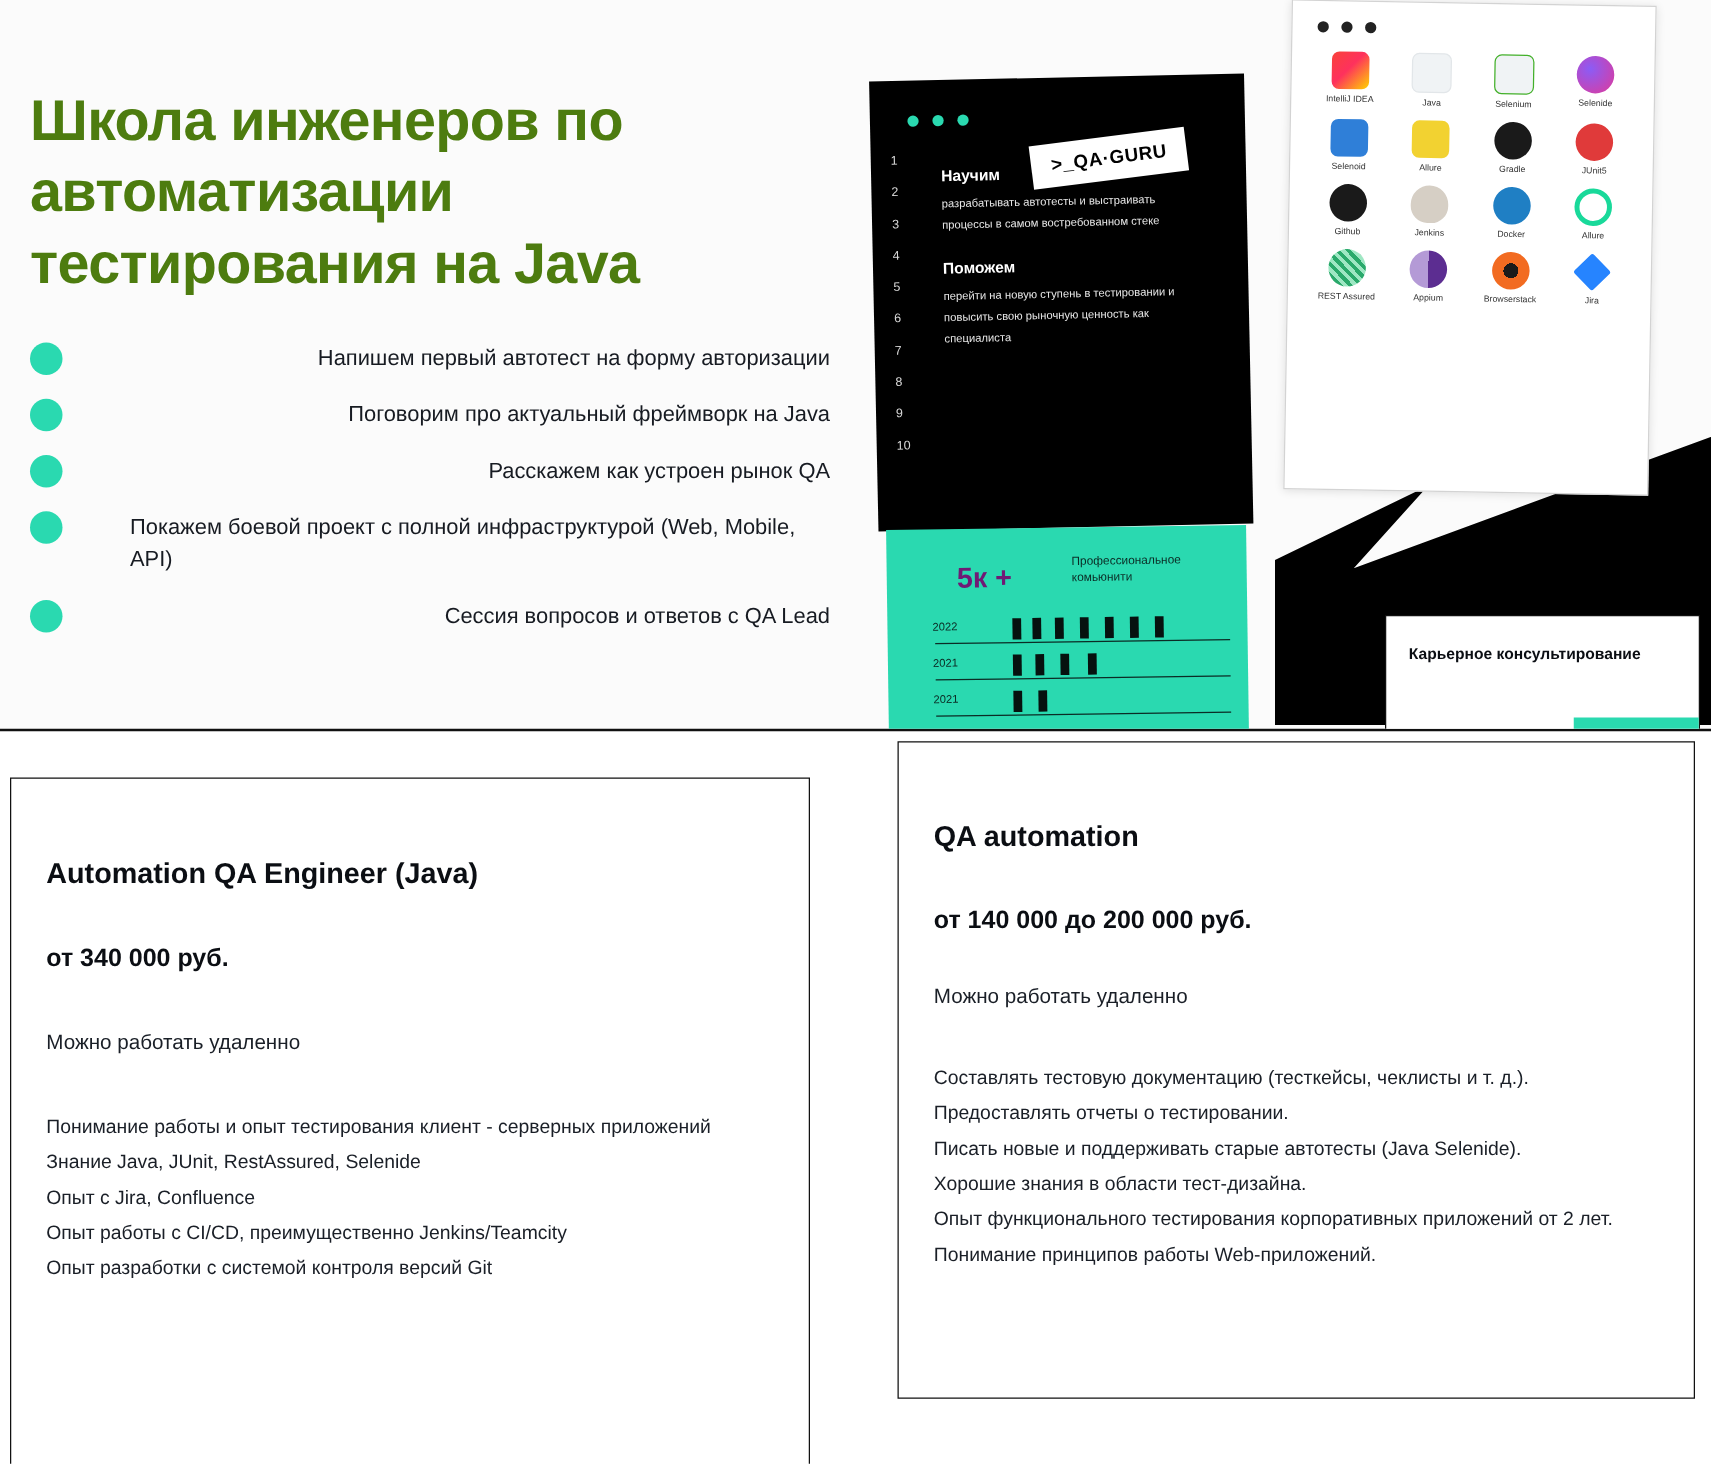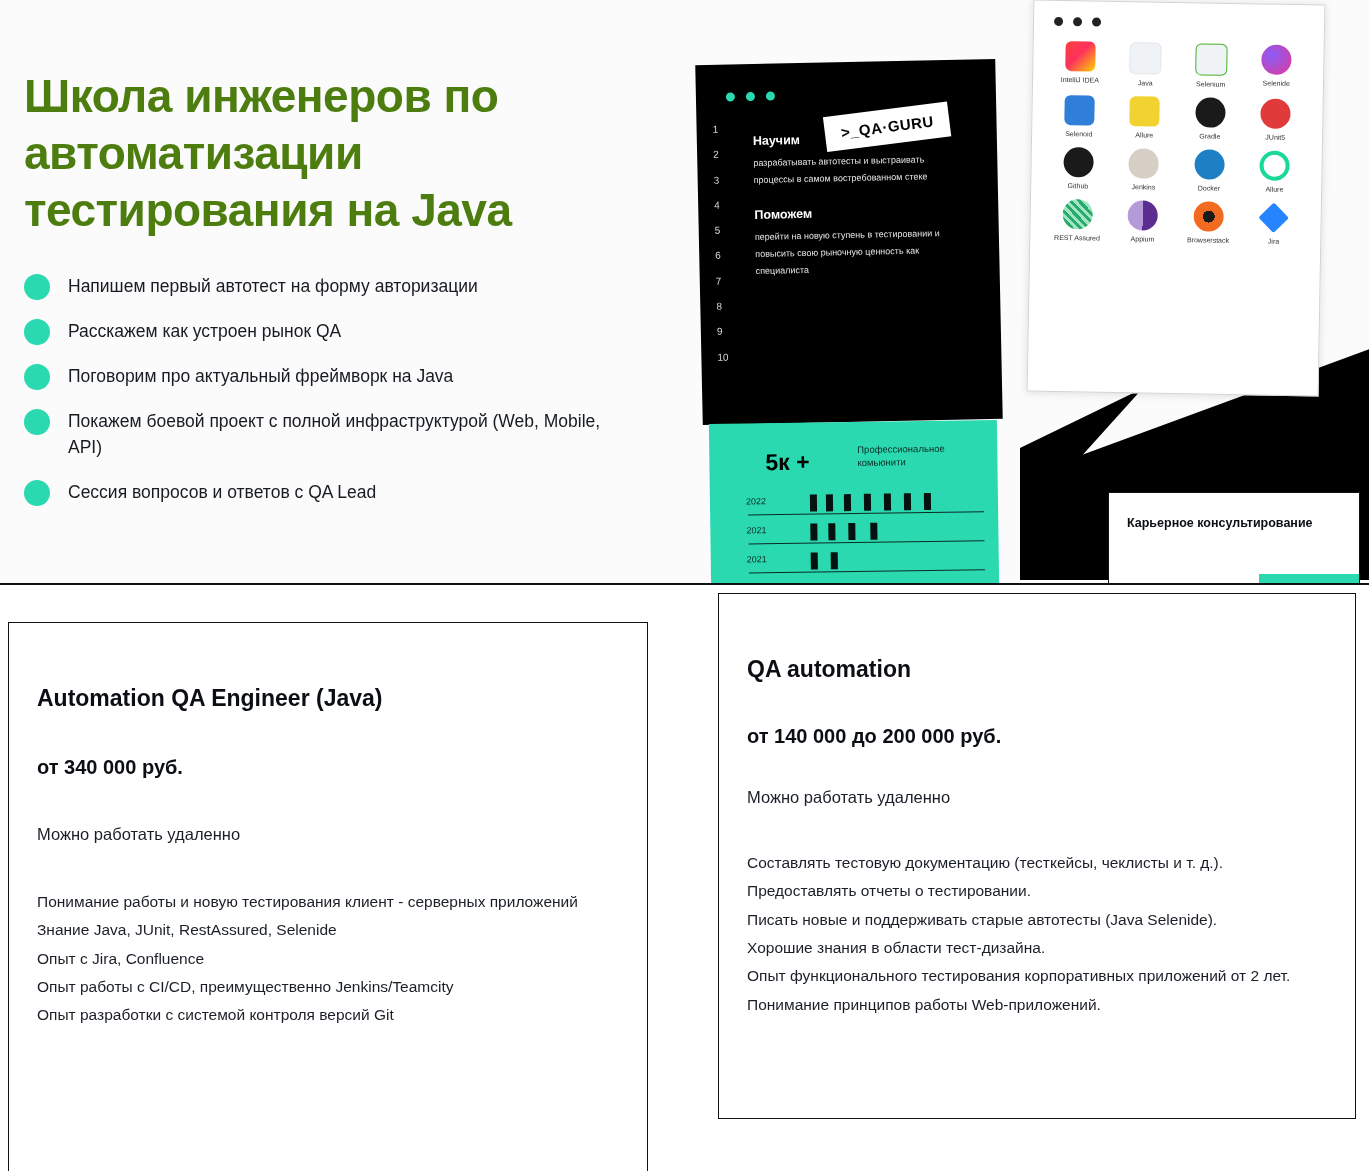--- a/index.html
+++ b/index.html
@@ -41,20 +41,21 @@
   }
   .bullets {
     list-style: none;
     margin: 0;
     padding: 0;
   }
   .bullets li {
     display: flex;
     align-items: flex-start;
     margin-bottom: 18px;
+    justify-content: space-between;
   }
   .dot {
     flex: 0 0 auto;
     width: 26px;
     height: 26px;
     border-radius: 50%;
     background: #2ad9b0;
     margin-right: 18px;
     margin-top: 1px;
   }
@@ -190,21 +191,21 @@
     left: 20px;
     top: 422px;
     width: 288px;
     height: 165px;
     background: #2ad9b0;
     transform: rotate(-0.8deg);
     overflow: hidden;
   }
   .comm-num {
     position: absolute; left: 56px; top: 26px;
-    font-size: 23px; font-weight: bold; color: #000000;
+    font-size: 23px; font-weight: bold; color: #701a75;
   }
   .comm-cap {
     position: absolute; left: 148px; top: 22px;
     font-size: 9.5px; line-height: 1.35; color: #0b2c25; width: 130px;
   }
   .comm-row {
     position: absolute; left: 38px; width: 236px;
     border-bottom: 1px solid #0b2c25; height: 29px;
     font-size: 9px; color: #0b2c25;
   }
@@ -281,25 +282,25 @@
 
   <div class="hero-left">
     <h1 class="hero-title">Школа инженеров по автоматизации тестирования на Java</h1>
     <ul class="bullets">
       <li>
         <span class="dot"></span>
         <span class="bullet-text">Напишем первый автотест на форму авторизации</span>
       </li>
       <li>
         <span class="dot"></span>
-        <span class="bullet-text">Расскажем как устроен рынок QA</span>
+        <span class="bullet-text">Поговорим про актуальный фреймворк на Java</span>
       </li>
       <li>
         <span class="dot"></span>
-        <span class="bullet-text">Поговорим про актуальный фреймворк на Java</span>
+        <span class="bullet-text">Расскажем как устроен рынок QA</span>
       </li>
       <li>
         <span class="dot"></span>
         <span class="bullet-text">Покажем боевой проект с полной инфраструктурой (Web, Mobile, API)</span>
       </li>
       <li>
         <span class="dot"></span>
         <span class="bullet-text">Сессия вопросов и ответов с QA Lead</span>
       </li>
     </ul>
@@ -448,21 +449,21 @@
   </div>
 </section>
 
 <section class="cards">
 
   <article class="card left">
     <h2>Automation QA Engineer (Java)</h2>
     <div class="salary">от 340 000 руб.</div>
     <div class="remote">Можно работать удаленно</div>
     <div class="reqs">
-      <div>Понимание работы и новую тестирования клиент - серверных приложений</div>
+      <div>Понимание работы и опыт тестирования клиент - серверных приложений</div>
       <div>Знание Java, JUnit, RestAssured, Selenide</div>
       <div>Опыт с Jira, Confluence</div>
       <div>Опыт работы с CI/CD, преимущественно Jenkins/Teamcity</div>
       <div>Опыт разработки с системой контроля версий Git</div>
     </div>
   </article>
 
   <article class="card right">
     <h2>QA automation</h2>
     <div class="salary">от 140 000 до 200 000 руб.</div>

